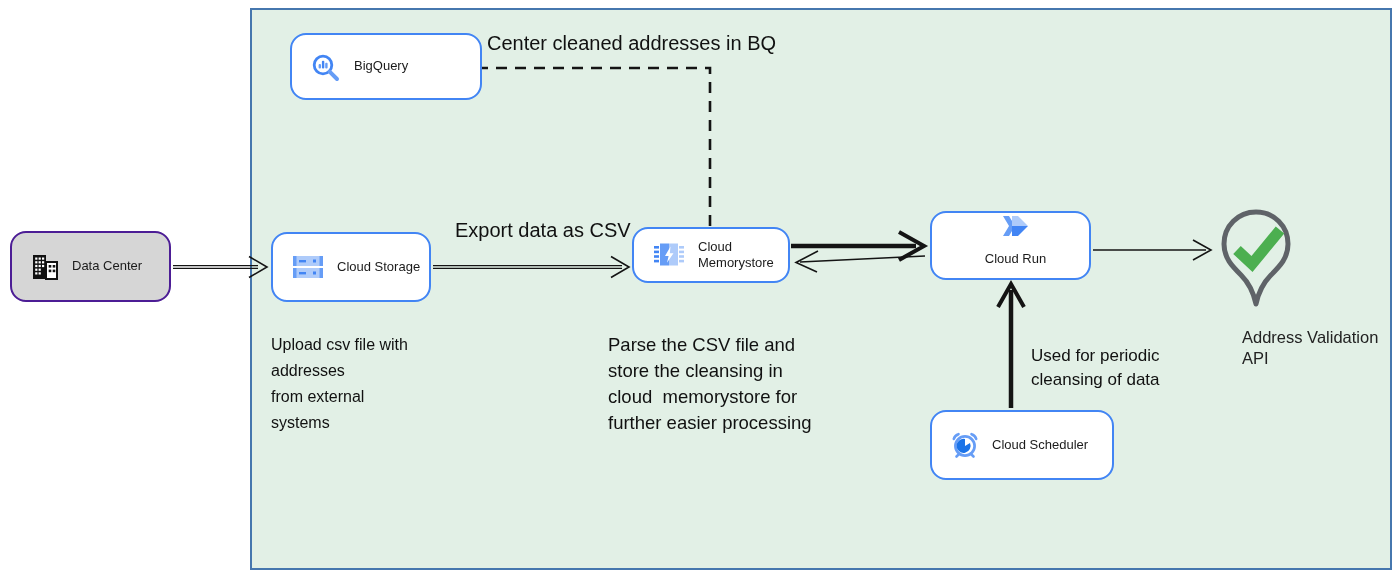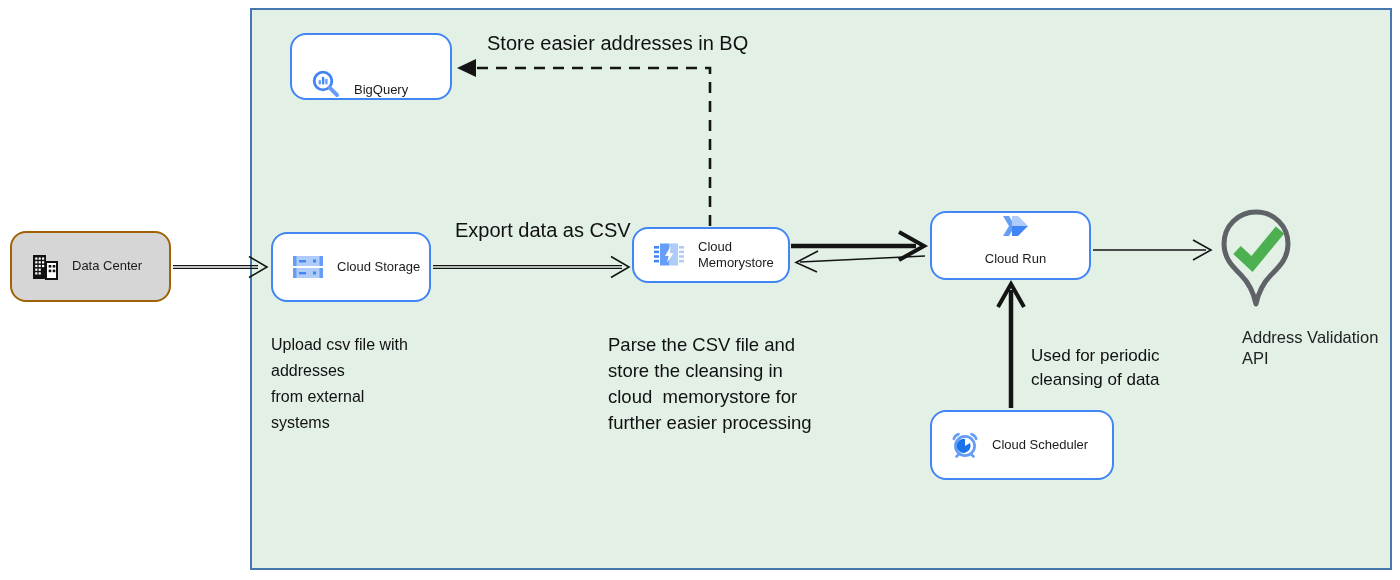--- a/index.html
+++ b/index.html
@@ -14,23 +14,23 @@
   #connector-layer{position:absolute;left:0;top:0;width:1400px;height:580px;z-index:1;}
   .node{
     position:absolute;display:flex;align-items:center;gap:12px;
     background:#ffffff;border:2px solid #4285f4;border-radius:16px;
     box-sizing:border-box;padding:0 8px 0 18px;z-index:2;
   }
   .node-label{font-size:13px;color:#1b1b1b;line-height:1.25;}
   .node-icon{flex:0 0 auto;display:block;}
   .node-datacenter{
     left:10px;top:231px;width:161px;height:71px;
-    background:#d6d6d6;border:2px solid #a16207;
-  }
-  .node-bigquery{left:290px;top:33px;width:162px;height:67px;align-items:flex-end;}
+    background:#d6d6d6;border:2px solid #4c1d95;
+  }
+  .node-bigquery{left:290px;top:33px;width:192px;height:67px;}
   .node-storage{left:271px;top:232px;width:160px;height:70px;}
   .node-memorystore{left:632px;top:227px;width:158px;height:56px;}
   .node-run{left:930px;top:211px;width:161px;height:69px;flex-direction:column;}
   .node-scheduler{left:930px;top:410px;width:184px;height:70px;}
   .pin-wrap{position:absolute;left:1217px;top:207px;z-index:2;}
   .annotation{position:absolute;z-index:2;white-space:pre-wrap;color:#111;}
   .ann-store-bq{left:487px;top:32px;font-size:20px;}
   .ann-export-csv{left:455px;top:219px;font-size:20px;}
   .ann-upload{left:271px;top:332px;font-size:16px;line-height:26px;}
   .ann-parse{left:608px;top:332px;font-size:18.5px;line-height:26px;}
@@ -182,21 +182,21 @@
 </div>
 
 <div class="pin-wrap">
   <svg width="78" height="104" viewBox="0 0 78 104">
     <path d="M39,5 C21,5 7,19 7,37 C7,51 15,59 24,68 C31,75 36,83 39,97 C42,83 47,75 54,68 C63,59 71,51 71,37 C71,19 57,5 39,5 Z" fill="none" stroke="#5f6368" stroke-width="5" stroke-linejoin="round"></path>
     <path d="M20,43 L35,57 L63,23" fill="none" stroke="#4caf50" stroke-width="11"></path>
   </svg>
 </div>
 <div class="ann-address">Address Validation API</div>
 
-<div class="annotation ann-store-bq">Store easier addresses in BQ</div>
+<div class="annotation ann-store-bq">Center cleaned addresses in BQ</div>
 <div class="annotation ann-export-csv">Export data as CSV</div>
 <div class="annotation ann-upload">Upload csv file with
 addresses
 from external
 systems</div>
 <div class="annotation ann-parse">Parse the CSV file and
 store the cleansing in
 cloud  memorystore for
 further easier processing</div>
 <div class="annotation ann-periodic">Used for periodic

